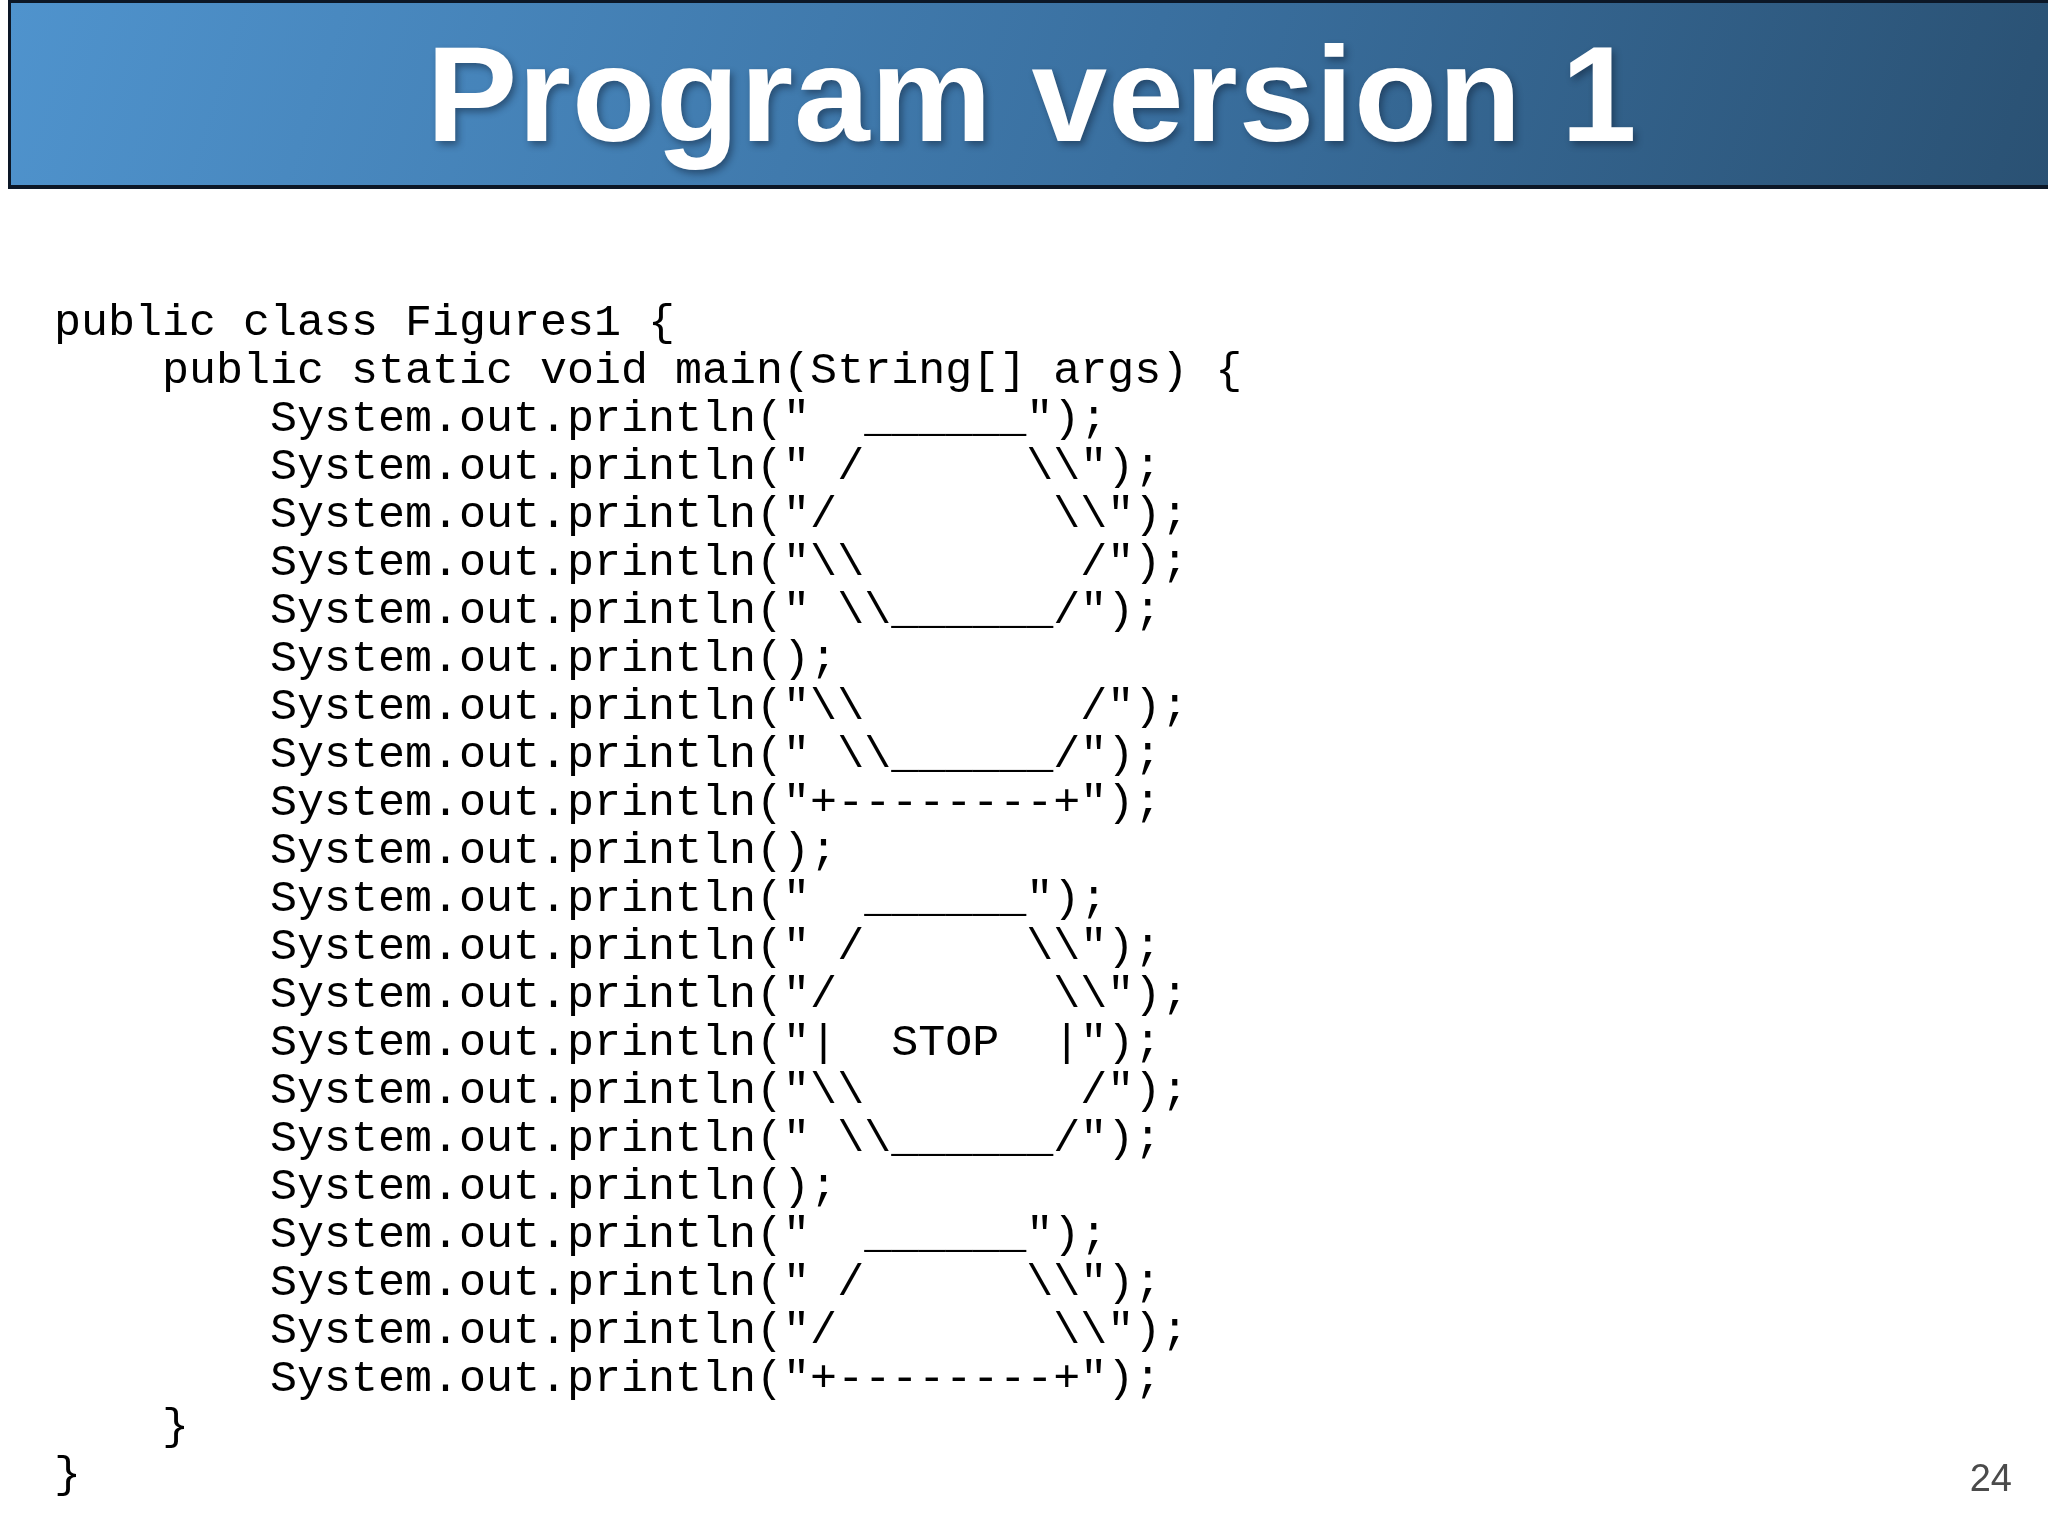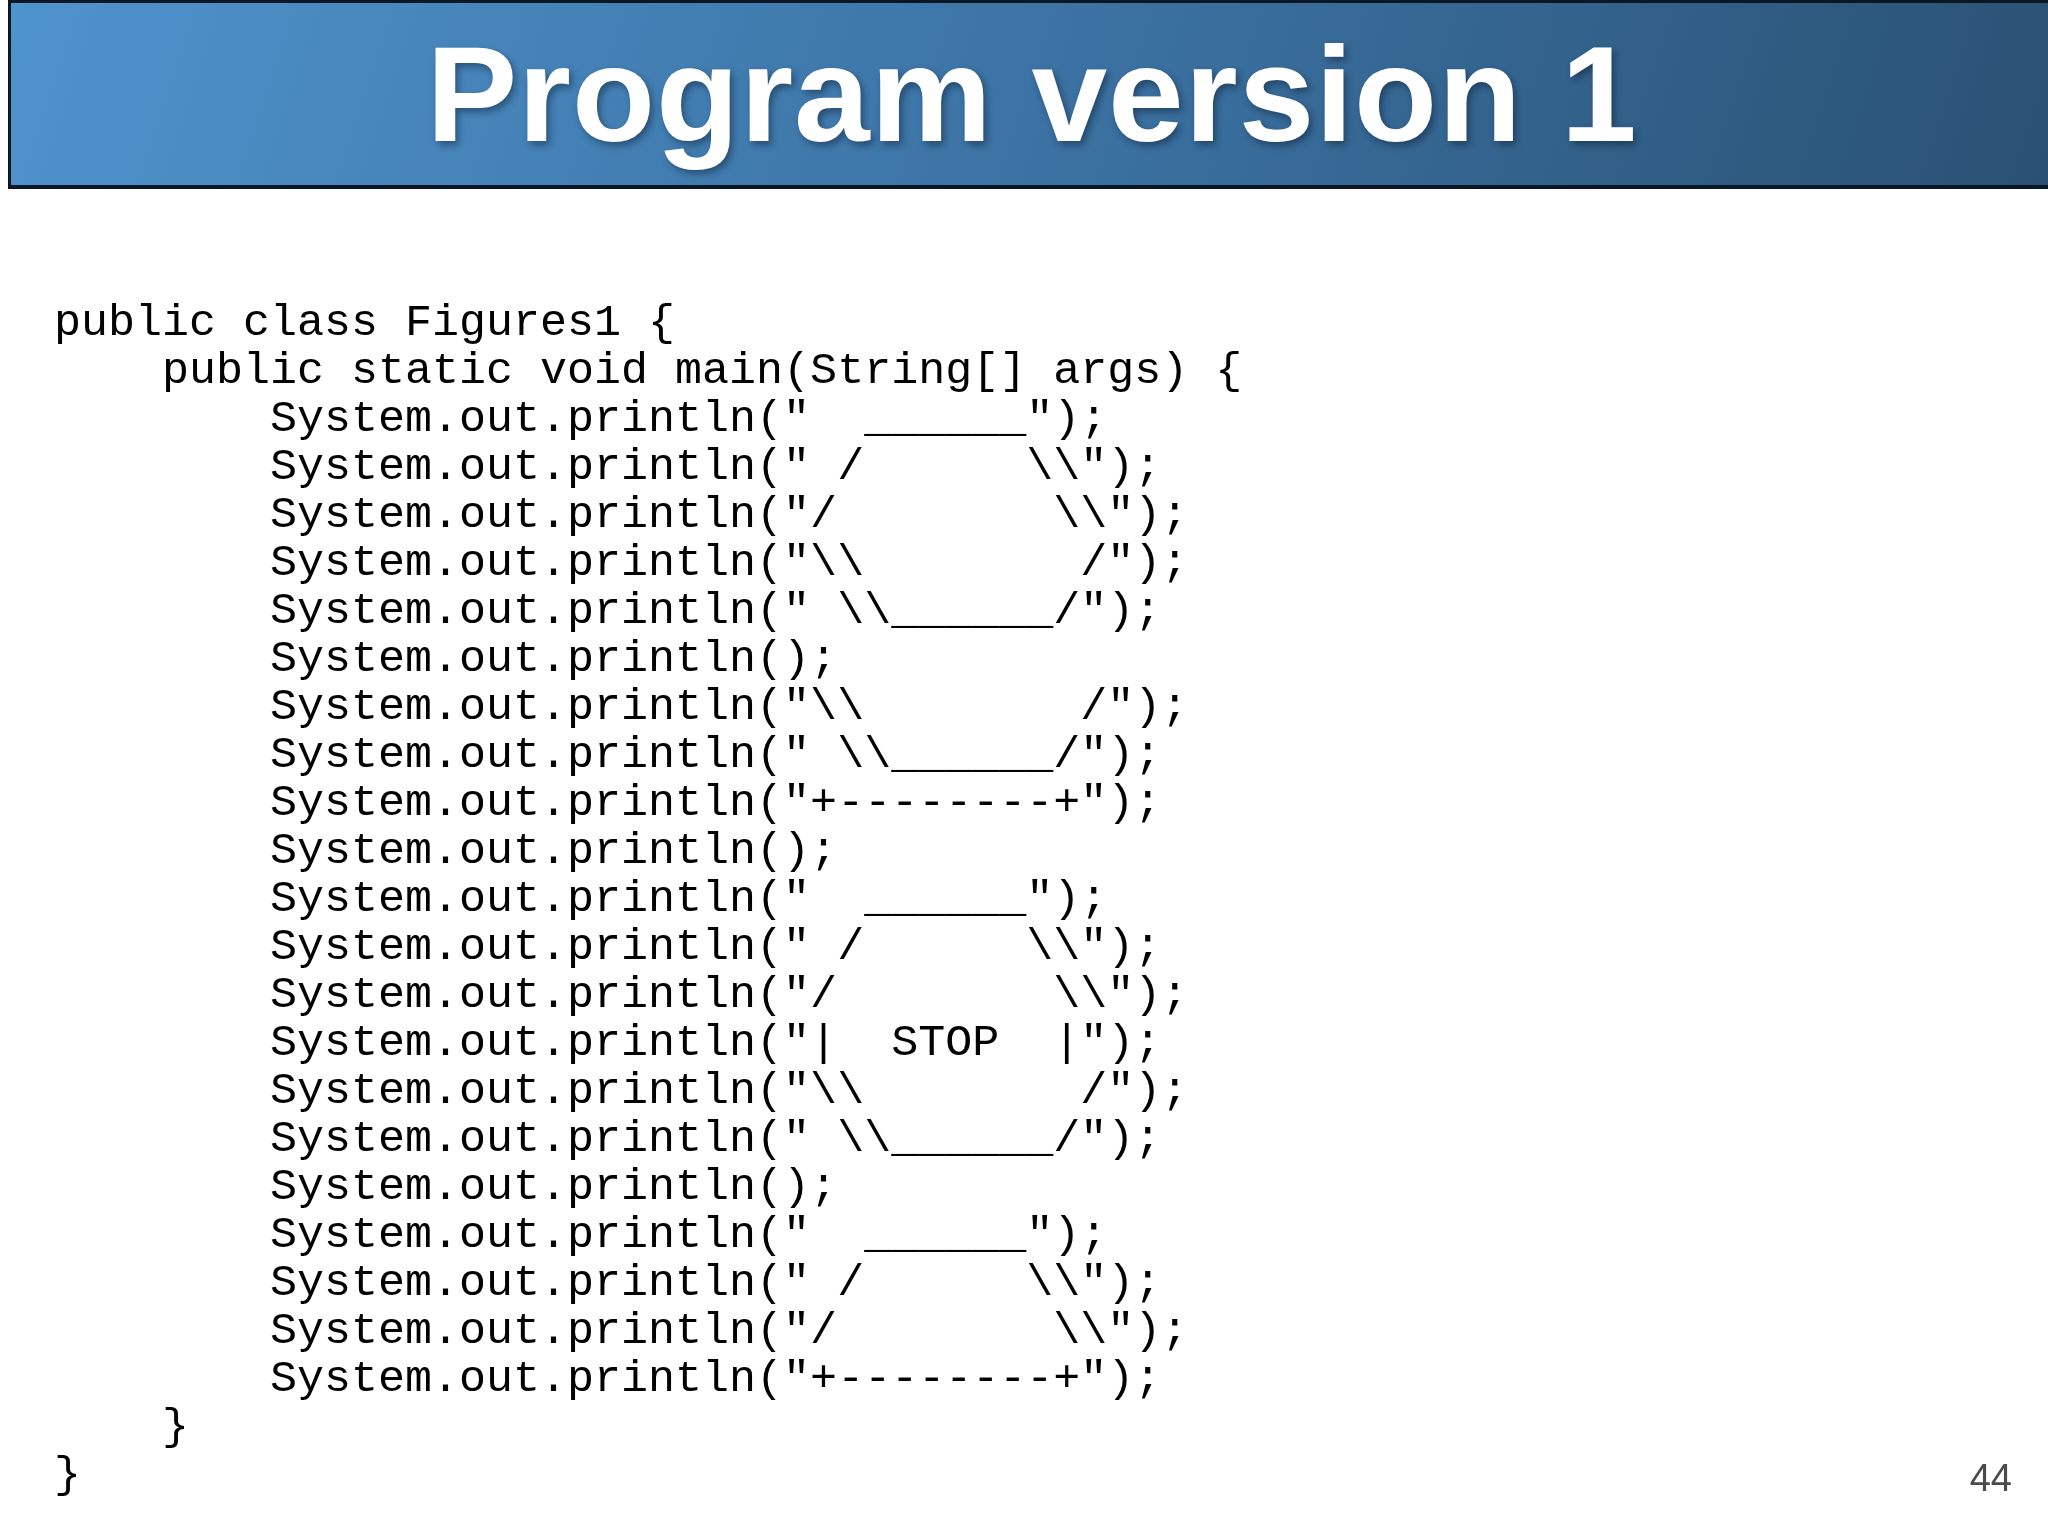--- a/index.html
+++ b/index.html
@@ -98,15 +98,15 @@
         System.out.println("\\        /");
         System.out.println(" \\______/");
         System.out.println();
         System.out.println("  ______");
         System.out.println(" /      \\");
         System.out.println("/        \\");
         System.out.println("+--------+");
     }
 }</pre>
 
-  <div class="page-number">44</div>
+  <div class="page-number">24</div>
 
 </div>
 
 </body></html>

